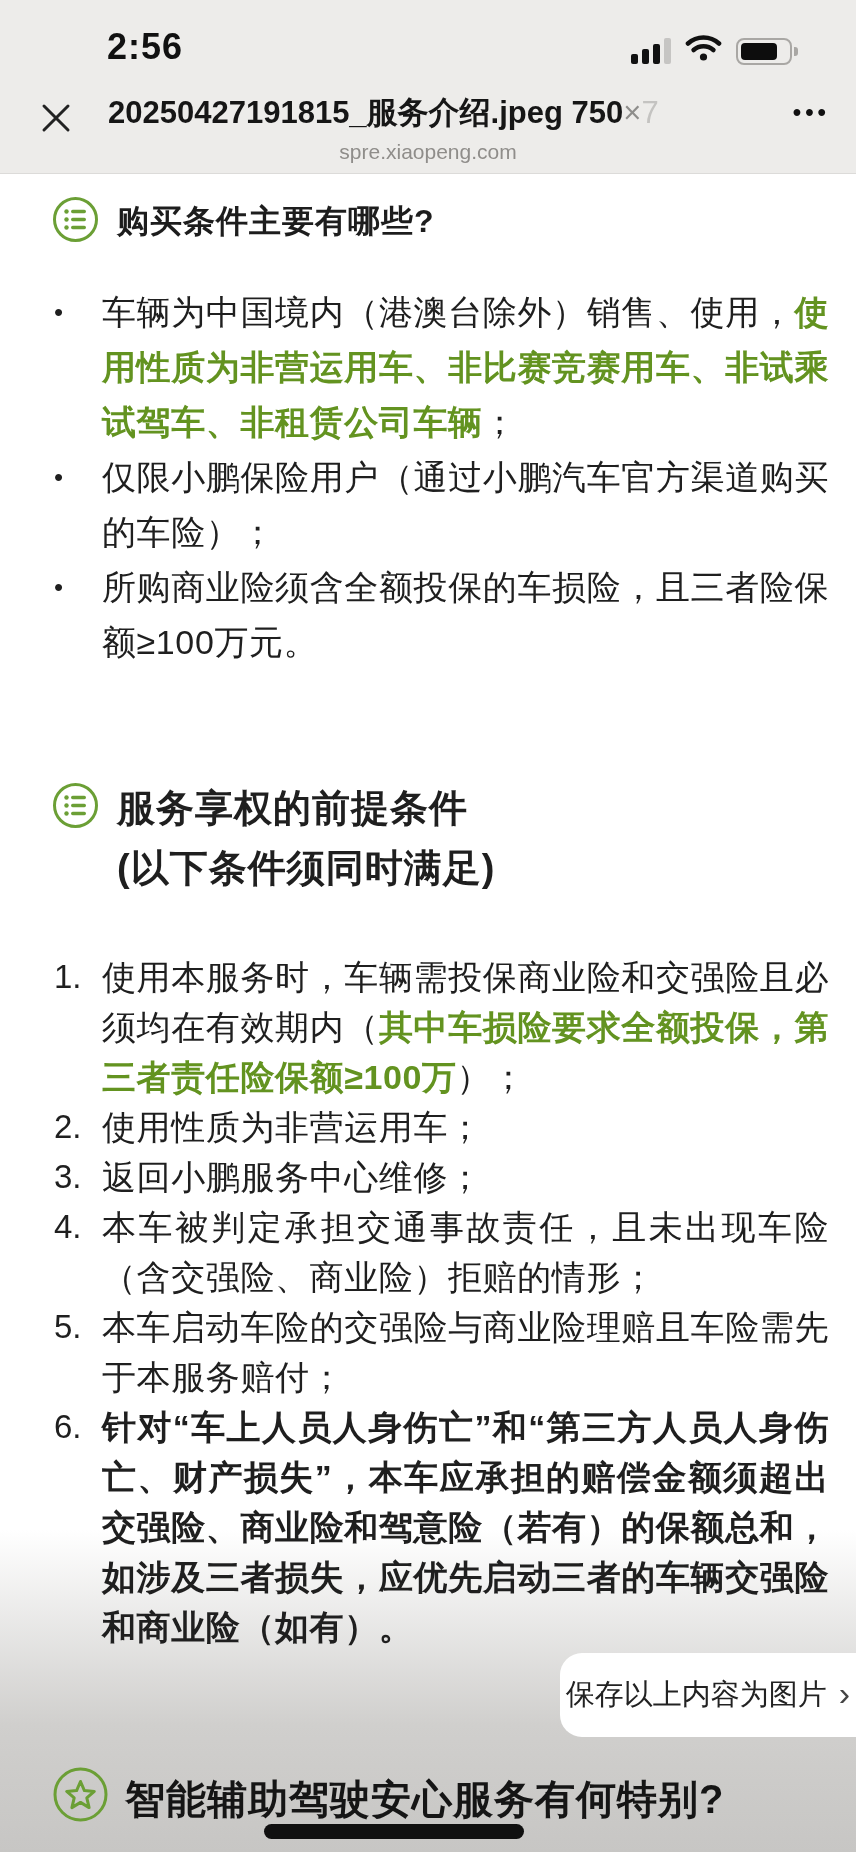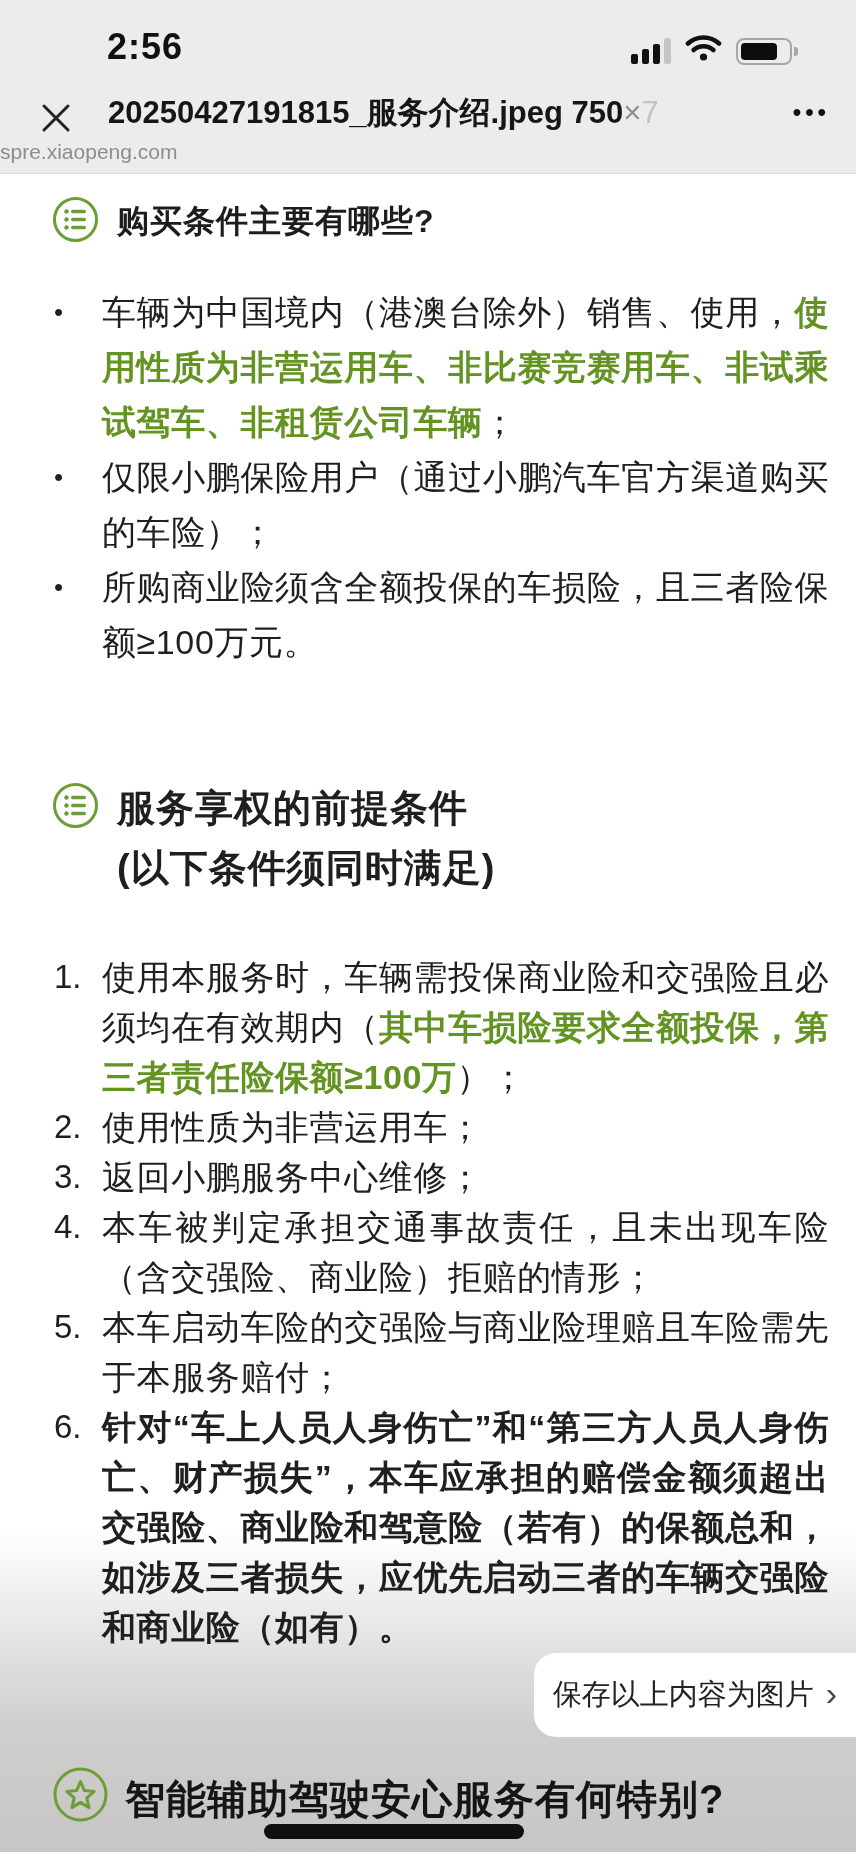--- a/index.html
+++ b/index.html
@@ -28,21 +28,21 @@
   .batt .fill{ position:absolute; left:3px; top:3px; bottom:3px; width:36px; background:#0d0d0d; border-radius:4px; }
   .batt::after{ content:''; position:absolute; right:-8px; top:7px; width:4px; height:9px; background:#a9a7a4; border-radius:0 3px 3px 0; }
 
   
   .titlebar{ position:relative; height:90px; border-bottom:1px solid #dcdbd9; }
   .closebtn{ position:absolute; left:34px; top:12px; width:44px; height:44px; display:flex; align-items:center; justify-content:center; cursor:pointer; background:none; border:none; }
   .titletext{ position:absolute; left:108px; right:110px; top:8px; font-size:31px; font-weight:600; color:#161616; white-space:nowrap; overflow:hidden; }
   .titletext .dim1{ color:#8e8d8b; font-weight:400; }
   .titletext .dim2{ color:#c4c3c1; font-weight:400; }
   .morebtn{ position:absolute; right:26px; top:14px; font-size:24px; font-weight:700; letter-spacing:4px; color:#111; background:none; border:none; cursor:pointer; }
-  .subtitle{ position:absolute; left:0; right:0; top:56px; text-align:left; font-size:21px; color:#8f8d8a; }
+  .subtitle{ position:absolute; left:0; right:0; top:56px; text-align:center; font-size:21px; color:#8f8d8a; }
 
   
   .sec-head{ display:flex; align-items:center; gap:18px; margin:22px 0 0 52px; }
   .sec-head h2{ font-size:32px; font-weight:700; color:#1d1d1d; letter-spacing:1px; }
   .sec-head2{ display:flex; align-items:flex-start; gap:18px; margin:112px 0 0 52px; }
   .sec-head2 .hgroup{ line-height:52px; }
   .sec-head2 h2{ display:inline; font-size:38px; font-weight:700; letter-spacing:1px; }
   .sec-head2 .hsub{ font-size:38px; font-weight:700; letter-spacing:1px; }
   .licon{ flex:0 0 auto; display:block; }
 
@@ -53,21 +53,21 @@
   .bullets .txt{ line-height:55px; }
   .bullets .marker{ font-size:26px; line-height:55px; }
   .numbered{ margin-top:58px; }
   .numbered .txt{ line-height:50px; }
   .numbered .marker{ font-size:33px; line-height:50px; }
   .txt .green{ color:#639320; font-weight:700; }
   .txt .bold{ font-weight:700; }
 
   
   .save-btn{
-    position:absolute; top:1653px; right:0; width:322px; height:84px;
+    position:absolute; top:1653px; right:0; width:296px; height:84px;
     background:#ffffff; border:none; border-radius:22px 0 0 22px;
     display:flex; align-items:center; justify-content:center; gap:12px;
     font-family:inherit; font-size:29px; color:#222; cursor:pointer;
   }
   .save-btn .chev{ font-size:34px; color:#444; margin-top:-4px; }
   .adas-head{ position:absolute; left:52px; top:1766px; display:flex; align-items:flex-end; gap:16px; }
   .adas-head h2{ font-size:40px; font-weight:700; color:#151515; letter-spacing:1px; }
   .home-indicator{ position:absolute; left:264px; top:1824px; width:260px; height:15px; border-radius:8px; background:#101010; }
 </style>
 </head>

